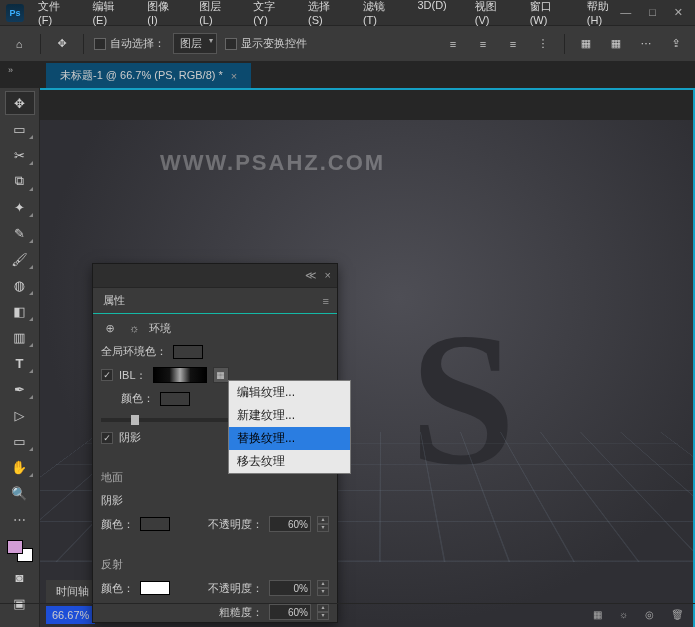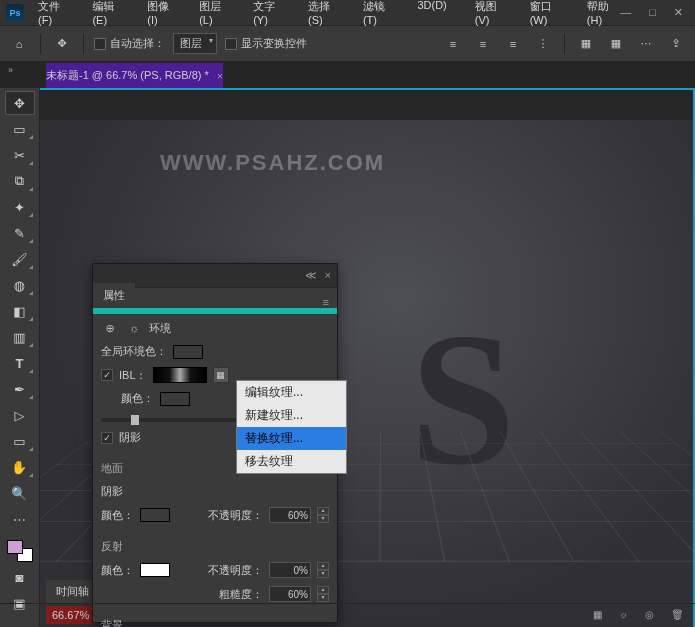--- a/index.html
+++ b/index.html
@@ -12,64 +12,64 @@
 .win-controls span{cursor:pointer}
 .toolbar{height:36px;background:#3a3a3a;border-bottom:1px solid #252525;display:flex;align-items:center;padding:0 8px;gap:8px}
 .tb-ico{width:22px;height:22px;display:flex;align-items:center;justify-content:center;color:#ccc;cursor:pointer}
 .tb-sep{width:1px;height:20px;background:#252525;margin:0 2px}
 .chk{display:flex;align-items:center;gap:4px;color:#ccc}
 .chkbox{width:12px;height:12px;border:1px solid #666;background:#2b2b2b}
 .dd{background:#2b2b2b;border:1px solid #555;padding:2px 14px 2px 6px;position:relative;color:#ccc}
 .dd:after{content:"▾";position:absolute;right:3px;top:2px;font-size:8px;color:#aaa}
 .tab-strip{height:26px;background:#252525;display:flex;align-items:flex-end;padding-left:46px}
 .tab-strip-pin{position:absolute;left:8px;top:65px;color:#aaa;font-size:9px}
-.doc-tab{background:#4c1d95;padding:5px 0;color:#ccc;display:flex;align-items:center;gap:8px}
+.doc-tab{background:#0c4a6e;padding:5px 14px;color:#ccc;display:flex;align-items:center;gap:8px}
 .doc-tab .x{color:#999;cursor:pointer}
 .main{position:absolute;left:0;top:88px;right:0;bottom:0;display:flex}
 .tools-left{width:40px;background:#3a3a3a;border-right:1px solid #252525;display:flex;flex-direction:column;align-items:center;padding-top:4px;gap:4px}
 .tool{width:28px;height:22px;display:flex;align-items:center;justify-content:center;color:#ccc;cursor:pointer;position:relative;font-size:13px}
 .tool.active{background:#2b2b2b;outline:1px solid #555}
 .tool.corner:after{content:"";position:absolute;right:1px;bottom:1px;border:2px solid transparent;border-right-color:#888;border-bottom-color:#888}
 .canvas-area{flex:1;position:relative;background:#262626;overflow:hidden}
 .canvas-area{border:2px solid #15a0c4;border-left:none;border-bottom:none}
 .canvas-inner{position:absolute;left:0;top:0;right:0;bottom:0;background:radial-gradient(ellipse at 55% 35%,#4e4e55 0%,#2f2f34 70%);margin-top:30px;}
 .watermark{position:absolute;left:120px;top:30px;color:rgba(255,255,255,0.28);font-size:22px;font-weight:bold;letter-spacing:2px}
 .big-s{position:absolute;left:370px;top:170px;font-size:190px;font-weight:900;color:#2d2d32;font-family:Arial Black}
 .grid-floor{position:absolute;left:60px;bottom:55px;right:30px;height:140px;background:linear-gradient(transparent 0,transparent 100%),repeating-linear-gradient(90deg,rgba(130,150,170,0.15) 0,rgba(130,150,170,0.15) 1px,transparent 1px,transparent 40px),repeating-linear-gradient(0deg,rgba(130,150,170,0.15) 0,rgba(130,150,170,0.15) 1px,transparent 1px,transparent 30px);transform:perspective(300px) rotateX(55deg);transform-origin:top}
 .axis-x{position:absolute;left:68px;bottom:100px;width:30px;height:2px;background:#e03030}
 .axis-y{position:absolute;left:68px;bottom:100px;width:2px;height:25px;background:#30c030}
 .axis-z{position:absolute;left:68px;bottom:100px;width:25px;height:2px;background:#3060e0;transform:rotate(28deg);transform-origin:left}
-.doc-zoom{position:absolute;left:46px;bottom:3px;background:#7f1d1d;color:#ccc;padding:3px 6px}
+.doc-zoom{position:absolute;left:46px;bottom:3px;background:#1d4ed8;color:#ccc;padding:3px 6px}
 .timeline-tab{position:absolute;left:46px;bottom:24px;background:#3a3a3a;padding:4px 10px;color:#ccc}
 .swatch{width:26px;height:22px;position:relative;margin-top:6px}
 .swatch .fg{position:absolute;width:16px;height:14px;left:0;top:0;background:#d29dd6;border:1px solid #000}
 .swatch .bg{position:absolute;width:16px;height:14px;right:0;bottom:0;background:#fff;border:1px solid #000}
 
 .panel{position:absolute;background:#3a3a3a;border:1px solid #1a1a1a;box-shadow:0 4px 12px rgba(0,0,0,0.5)}
 .props{left:92px;top:263px;width:246px;height:360px}
 .panel-head{height:24px;background:#2e2e2e;display:flex;align-items:center;padding:0 6px;justify-content:space-between;border-bottom:1px solid #252525}
 .panel-head .hd-right{display:flex;gap:8px;color:#999}
-.panel-tabs{height:26px;display:flex;align-items:flex-end;border-bottom:6px solid #14b8a6}
+.panel-tabs{height:26px;display:flex;align-items:center;border-bottom:1px solid #14b8a6}
 .panel-tab{padding:5px 10px;background:#3a3a3a;color:#d0d0d0}
 .panel-body{padding:6px 8px;font-size:11px;color:#ccc;display:flex;flex-direction:column;gap:8px}
 .row{display:flex;align-items:center;gap:6px}
 .ico-s{width:18px;height:16px;display:flex;align-items:center;justify-content:center;color:#bbb}
 .color-sw{width:30px;height:14px;border:1px solid #000;background:#3b3b3b}
 .color-sw.w{background:#fff}
 .ibl-sw{width:54px;height:16px;background:linear-gradient(90deg,#000,#111 30%,#aaa 50%,#111 70%,#000);border:1px solid #000}
 .tex-btn{width:16px;height:16px;background:#555;border:1px solid #333;display:flex;align-items:center;justify-content:center;font-size:9px}
 .slider-track{height:4px;background:#2a2a2a;width:100%;position:relative;margin-top:4px}
 .slider-thumb{position:absolute;top:-3px;width:8px;height:10px;background:#bbb}
 .pct-box{width:42px;height:16px;background:#2b2b2b;border:1px solid #555;color:#ccc;text-align:right;padding-right:2px;font-size:10px}
 .spin{width:12px;height:16px;display:flex;flex-direction:column}
 .spin span{height:8px;background:#3a3a3a;border:1px solid #555;font-size:6px;line-height:5px;text-align:center;color:#aaa}
-.section-lbl{color:#aaa;margin-top:8px}
+.section-lbl{color:#aaa;margin-top:17px}
 .checked{background:#2b2b2b;border:1px solid #555;width:12px;height:12px;display:flex;align-items:center;justify-content:center;font-size:9px;color:#ccc}
 
-.ctx{position:absolute;left:236px;top:380px;width:111px;background:#e8e8e8;border:1px solid #7a7a7a;z-index:50;color:#222}
+.ctx{position:absolute;left:228px;top:380px;width:123px;background:#e8e8e8;border:1px solid #7a7a7a;z-index:50;color:#222}
 .ctx div{padding:3px 8px;font-size:12px}
 .ctx .sel{background:#2a7de1;color:#000000}
 
 .p3d{right:0;top:277px;width:163px;bottom:0;background:#3a3a3a;border-left:1px solid #1a1a1a}
 .p3d-tabs{height:26px;display:flex;align-items:center;border-bottom:1px solid #252525;background:#2e2e2e}
 .p3d-tab{padding:5px 9px;color:#aaa}
 .p3d-tab.active{background:#3a3a3a;color:#d0d0d0}
 .p3d-toolbar{height:22px;display:flex;align-items:center;justify-content:flex-end;padding:0 6px;gap:6px;border-bottom:1px solid #252525}
 .p3d-ico{width:16px;height:14px;color:#aaa;font-size:10px}
 .tree{padding:4px 2px;font-size:11px;overflow:auto;max-height:260px}

